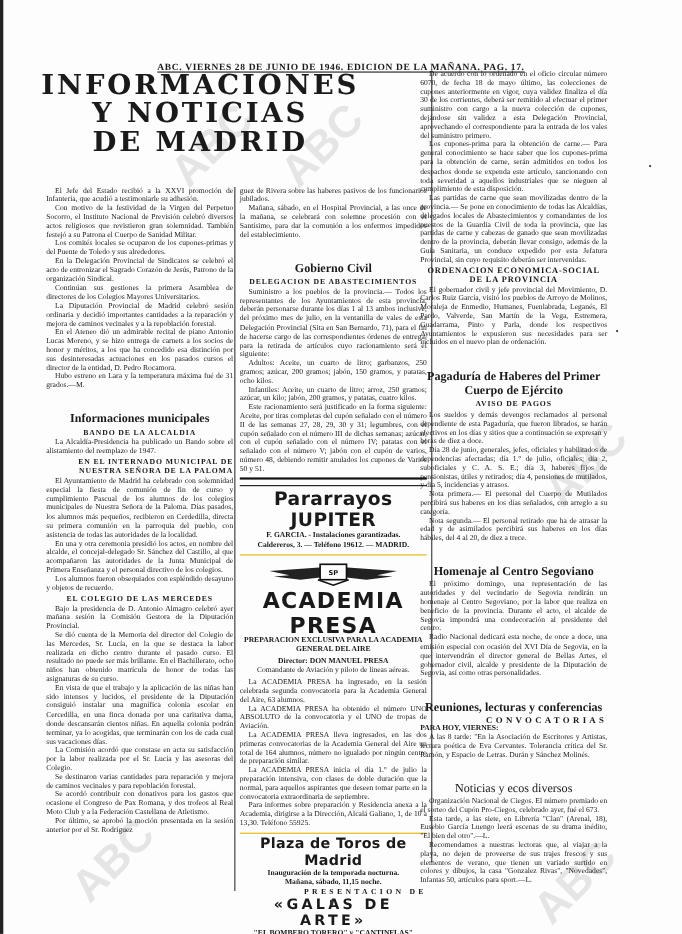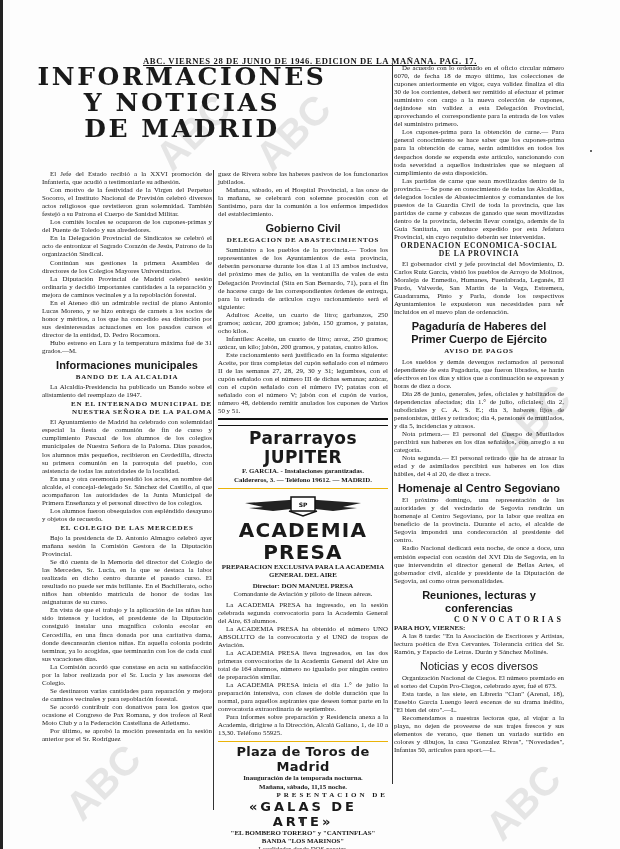--- a/index.html
+++ b/index.html
@@ -6,23 +6,23 @@
   body{width:620px;height:849px;position:relative;overflow:hidden;font-family:"Liberation Serif","DejaVu Serif",serif;color:#1a1a1a;}
   .page{position:absolute;left:0;top:0;width:620px;height:849px;background:#fdfdfd;}
   .edge-left{position:absolute;left:0;top:0;width:3px;height:849px;background:#222;}
   .folio{position:absolute;left:80px;top:56px;width:460px;text-align:center;font-size:8.6px;letter-spacing:0.6px;font-weight:bold;text-decoration:underline;}
   .masthead{position:absolute;left:32px;top:64px;width:300px;text-align:center;font-size:25px;letter-spacing:2.6px;line-height:26px;font-weight:bold;font-family:"DejaVu Serif",serif;}
   .subhead{position:absolute;left:38px;top:119px;width:358px;text-align:center;font-size:11.5px;font-weight:bold;line-height:13.5px;}
   .col{position:absolute;font-size:6.9px;line-height:8.05px;text-align:justify;}
   .col p{margin:0;text-indent:8px;}
   .col1{left:42px;top:170px;width:170px;}
   .col2{left:218px;top:170px;width:170px;}
-  .col3{left:394px;top:64px;width:170px;}
+  .col3{left:382px;top:64px;width:170px;}
   .vrule{position:absolute;width:1px;background:#333;}
-  .sec{text-align:center;font-weight:bold;font-size:11px;line-height:13px;margin:4px 0 1px 0;font-family:Liberation Sans, sans-serif;}
+  .sec{text-align:center;font-weight:bold;font-size:11px;line-height:13px;margin:20px 0 1px 0;font-family:Liberation Serif, serif;}
   .sub{text-align:center;font-weight:bold;font-size:7px;letter-spacing:0.8px;margin:1px 0 2px 0;}
   .ad{border-top:1px solid #eab308;margin-top:4px;padding-top:2px;text-align:center;}
   .ad-big{font-family:"DejaVu Sans","Liberation Sans",sans-serif;font-weight:bold;font-size:17px;line-height:19px;letter-spacing:0.4px;}
   .ad-big2{font-family:"DejaVu Sans","Liberation Sans",sans-serif;font-weight:bold;font-size:20px;line-height:22px;letter-spacing:1.2px;}
   .ad-mid{font-family:"DejaVu Sans","Liberation Sans",sans-serif;font-weight:bold;font-size:13px;line-height:15px;letter-spacing:0.3px;}
   .ad-line{font-size:6.9px;line-height:8.2px;text-align:center;}
   .ad-line.b{font-weight:bold;}
   .dbl{height:5px;border-top:2px solid #111;border-bottom:1px solid #111;margin:3px 0;}
   .wings{display:block;margin:4px auto 2px auto;}
   .caps{font-weight:bold;letter-spacing:3px;text-align:right;font-size:8px;}

